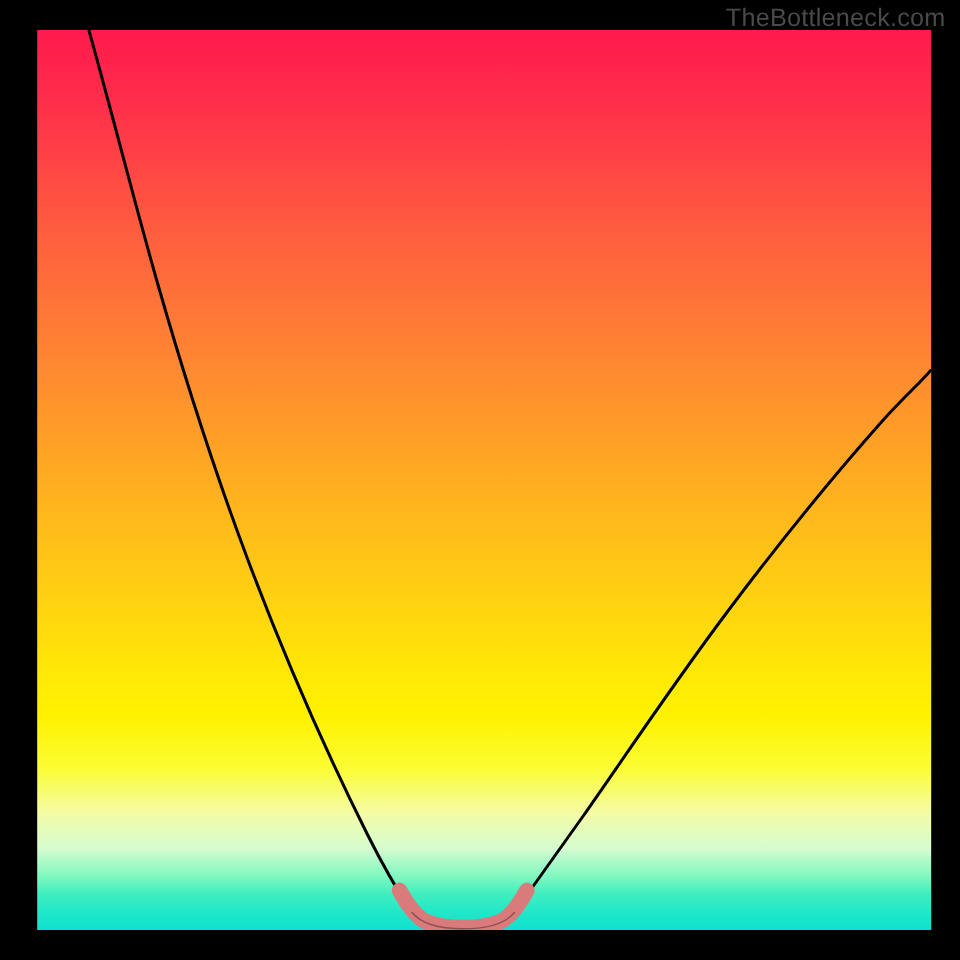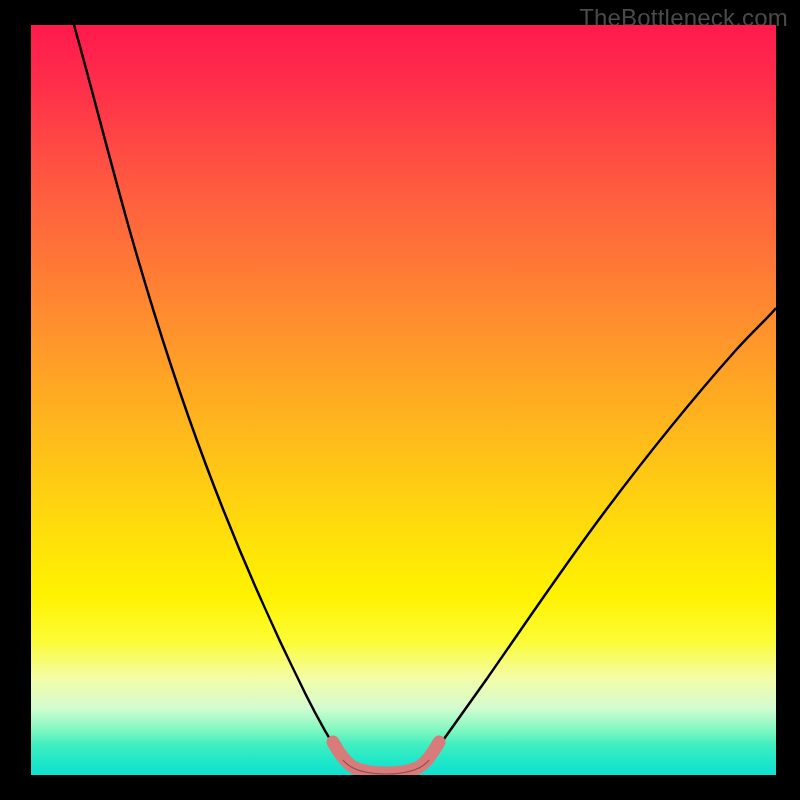--- a/index.html
+++ b/index.html
@@ -42,21 +42,21 @@
       #40eec0 96%,
       #20e8c8 98%,
       #10e0d0 100%
     );
   }
   .watermark {
     position: absolute;
     top: 4px;
     right: 12px;
     color: #4a4a4a;
-    font-size: 24px;
+    font-size: 21px;
     font-weight: 500;
     letter-spacing: 0.2px;
   }
   svg.curve {
     position: absolute;
     left: 0;
     top: 0;
     width: 745px;
     height: 750px;
   }

